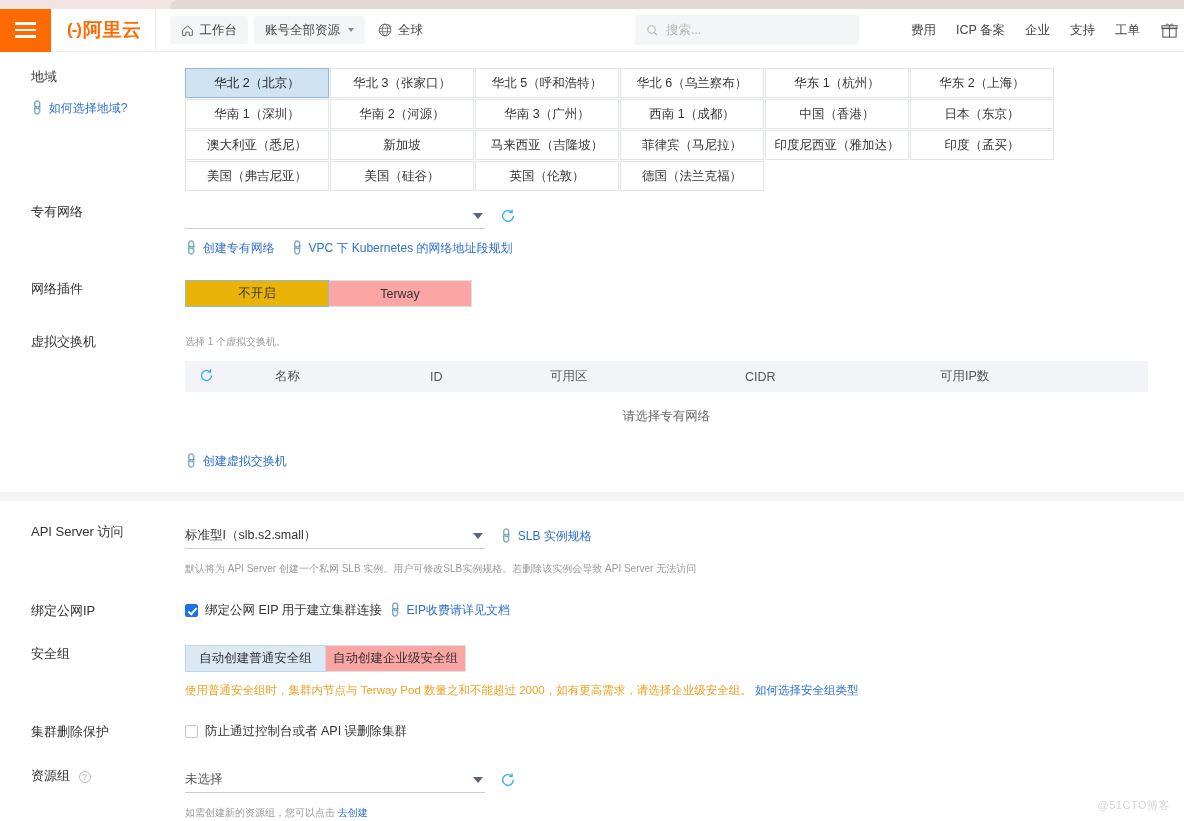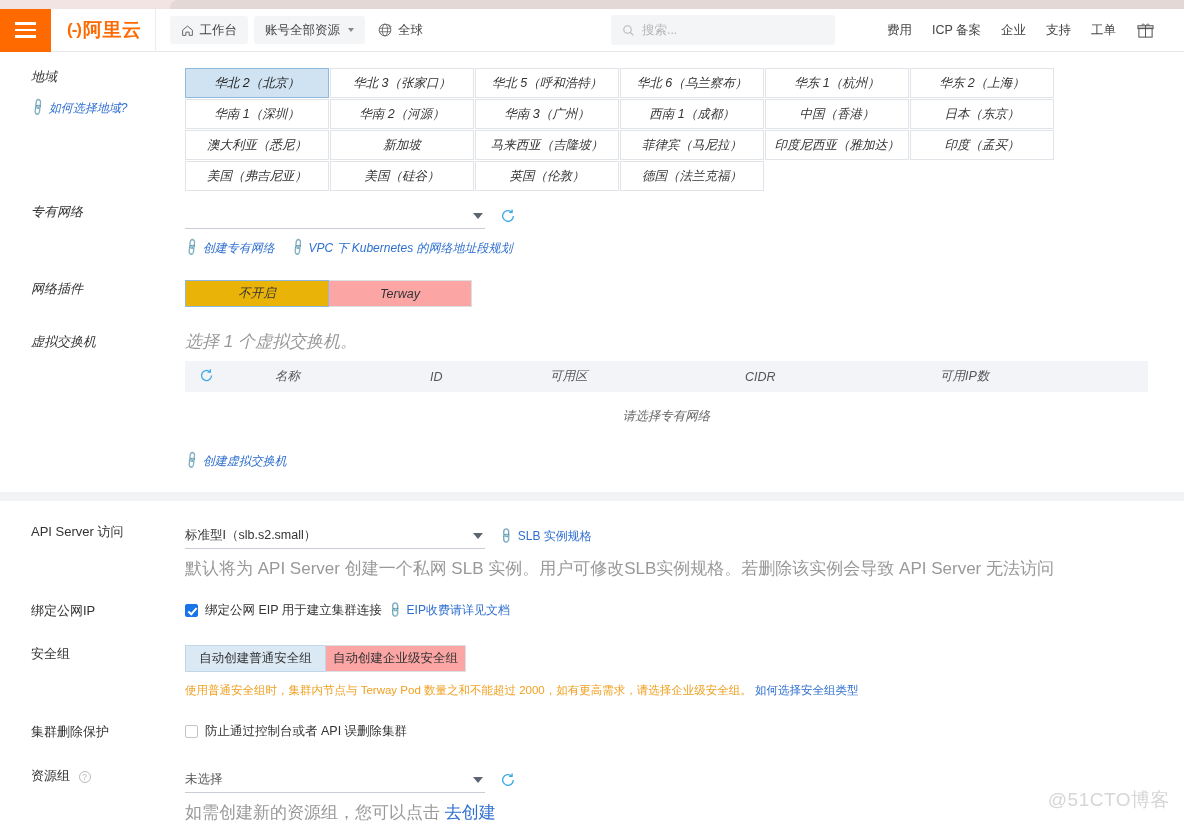--- a/index.html
+++ b/index.html
@@ -49,42 +49,42 @@
     height: 28px; padding: 0 11px; border-radius: 3px;
     background: #f4f5f7; color: #444; font-size: 12.5px; cursor: pointer;
     white-space: nowrap;
   }
   .nav-pill.plain { background: transparent; padding-left: 6px; }
   .nav-pill .caret {
     width: 0; height: 0; border-left: 3.5px solid transparent;
     border-right: 3.5px solid transparent; border-top: 4px solid #888; margin-left: 3px;
   }
   .topnav-right {
-    margin-left: auto; display: flex; align-items: center; gap: 0; padding-right: 24px;
+    margin-left: auto; display: flex; align-items: center; gap: 0; padding-right: 0;
   }
   .search-box {
     width: 224px; height: 30px; background: #f4f5f7; border-radius: 3px;
     display: flex; align-items: center; gap: 7px; padding: 0 11px;
     color: #b5b5b5; font-size: 12.5px; margin-right: 42px; cursor: text;
   }
   .link-item {
     font-size: 12.5px; color: #444; padding: 0 10px; cursor: pointer; white-space: nowrap;
   }
   .gift-icon {
     width: 26px; height: 26px; margin-left: 6px; margin-right: 2px;
     display: flex; align-items: center; justify-content: center; cursor: pointer;
   }
 
   
   .page {
     position: absolute; top: 52px; left: 0; width: 1184px; height: 769px;
     background: #f2f3f5;
   }
   .card { background: #ffffff; width: 1184px; }
-  .card-1 { padding: 16px 2px 22px 0; font-style: italic; }
+  .card-1 { padding: 16px 2px 22px 0; }
   .card-gap { height: 9px; background: #f2f3f5; }
   .card-2 { padding: 22px 0 0 0; }
 
   .row { display: flex; align-items: flex-start; padding: 0 0 0 0; }
   .row-label {
     width: 185px; flex: 0 0 185px;
     padding-left: 31px; font-size: 13px; color: #333;
     line-height: 18px;
   }
   .row-body { flex: 1 1 auto; padding-right: 20px; }
@@ -131,21 +131,21 @@
   .seg {
     width: 144px; height: 27px; border: 1px solid #dcdfe4; background: #fca5a5;
     display: flex; align-items: center; justify-content: center;
     font-size: 12.5px; color: #333; cursor: pointer; margin-left: -1px;
   }
   .seg:first-child { margin-left: 0; }
   .seg.active { background: #eab308; border-color: #8fb9dd; position: relative; z-index: 1; }
   .seg.sg { width: 141px; }
   .seg.sg.active { background: #dbe9f5; border-color: #c3d6e6; }
 
-  .hint { font-size: 17px; color: #999; line-height: 17px; }
+  .hint { font-size: 10px; color: #999; line-height: 17px; }
   .warn { font-size: 11.5px; color: #f0a020; line-height: 17px; }
   .warn a { color: #2f6fd0; text-decoration: none; cursor: pointer; }
 
   
   .vs-table { width: 963px; margin-top: 11px; }
   .vs-head {
     height: 31px; background: #f2f4f7; display: flex; align-items: center;
     font-size: 12.5px; color: #555;
   }
   .vs-head .c-refresh { width: 90px; padding-left: 14px; }
@@ -174,21 +174,21 @@
 
   .help-dot {
     display: inline-flex; width: 12px; height: 12px; border-radius: 50%;
     border: 1px solid #bbb; color: #bbb; font-size: 9px;
     align-items: center; justify-content: center; margin-left: 5px;
     vertical-align: middle; cursor: pointer;
   }
 
   .watermark {
     position: absolute; right: 14px; bottom: 8px;
-    color: #d6d6d6; font-size: 19px; letter-spacing: .5px; pointer-events: none;
+    color: #d6d6d6; font-size: 11px; letter-spacing: .5px; pointer-events: none;
   }
 </style>
 </head>
 <body>
 
 <div class="chrome-strip">
   <div class="chrome-tab"></div>
 </div>
 
 <div class="topnav">

